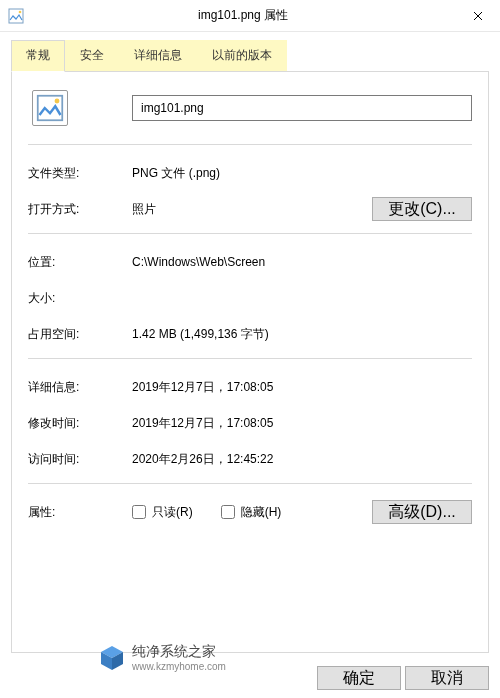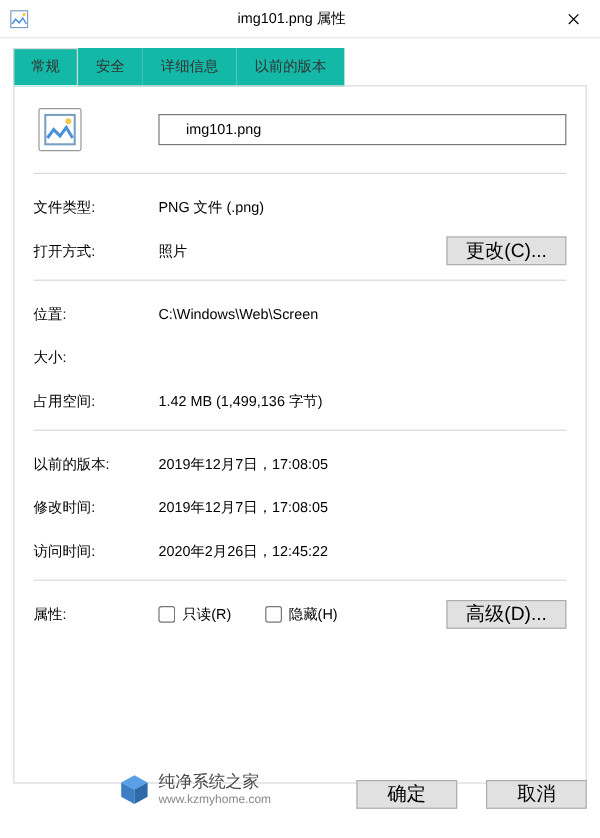--- a/index.html
+++ b/index.html
@@ -32,21 +32,21 @@
 }
 
 .tabs {
   display: flex;
   padding: 8px 11px 0 11px;
 }
 .tab {
   padding: 6px 14px 7px 14px;
   font-size: 12px;
   color: #333;
-  background: #14b8a6;
+  background: #fef9c3;
   border: 1px solid transparent;
   cursor: default;
 }
 .tab.active {
   border: 1px solid #d9d9d9;
   border-bottom: 1px solid #fff;
   position: relative;
   z-index: 2;
 }
 .tab:not(.active) { color: #333; }
@@ -68,21 +68,21 @@
   margin-right: 64px;
   margin-left: 4px;
   display: flex; align-items: center; justify-content: center;
   border: 1px solid #999;
   border-radius: 2px;
   background: #fff;
 }
 .filename-input {
   flex: 1;
   height: 26px;
-  padding: 2px 22px;
+  padding: 2px 8px;
   border: 1px solid #7a7a7a;
   font-family: inherit;
   font-size: 12px;
 }
 
 .sep {
   height: 1px;
   background: #d9d9d9;
   margin: 10px 0 14px 0;
 }
@@ -124,24 +124,24 @@
   align-items: center;
   margin-right: 28px;
 }
 .chk input {
   width: 14px; height: 14px;
   margin-right: 6px;
 }
 
 .footer {
   position: absolute;
-  bottom: 24px;
+  bottom: 8px;
   right: 11px;
   display: flex;
-  gap: 24px;
+  gap: 4px;
 }
 .footer .btn { min-width: 84px; }
 
 .watermark {
   position: absolute;
   left: 0; right: 0;
   height: 56px;
   pointer-events: none;
 }
 .wm1 { top: 528px; }
@@ -222,21 +222,21 @@
     <div class="prop-label">大小:</div>
   </div>
   <div class="prop-row">
     <div class="prop-label">占用空间:</div>
     <div class="prop-value">1.42 MB (1,499,136 字节)</div>
   </div>
 
   <div class="sep"></div>
 
   <div class="prop-row">
-    <div class="prop-label">以前的版本:</div>
+    <div class="prop-label">详细信息:</div>
     <div class="prop-value">2019年12月7日，17:08:05</div>
   </div>
   <div class="prop-row">
     <div class="prop-label">修改时间:</div>
     <div class="prop-value">2019年12月7日，17:08:05</div>
   </div>
   <div class="prop-row">
     <div class="prop-label">访问时间:</div>
     <div class="prop-value">2020年2月26日，12:45:22</div>
   </div>

